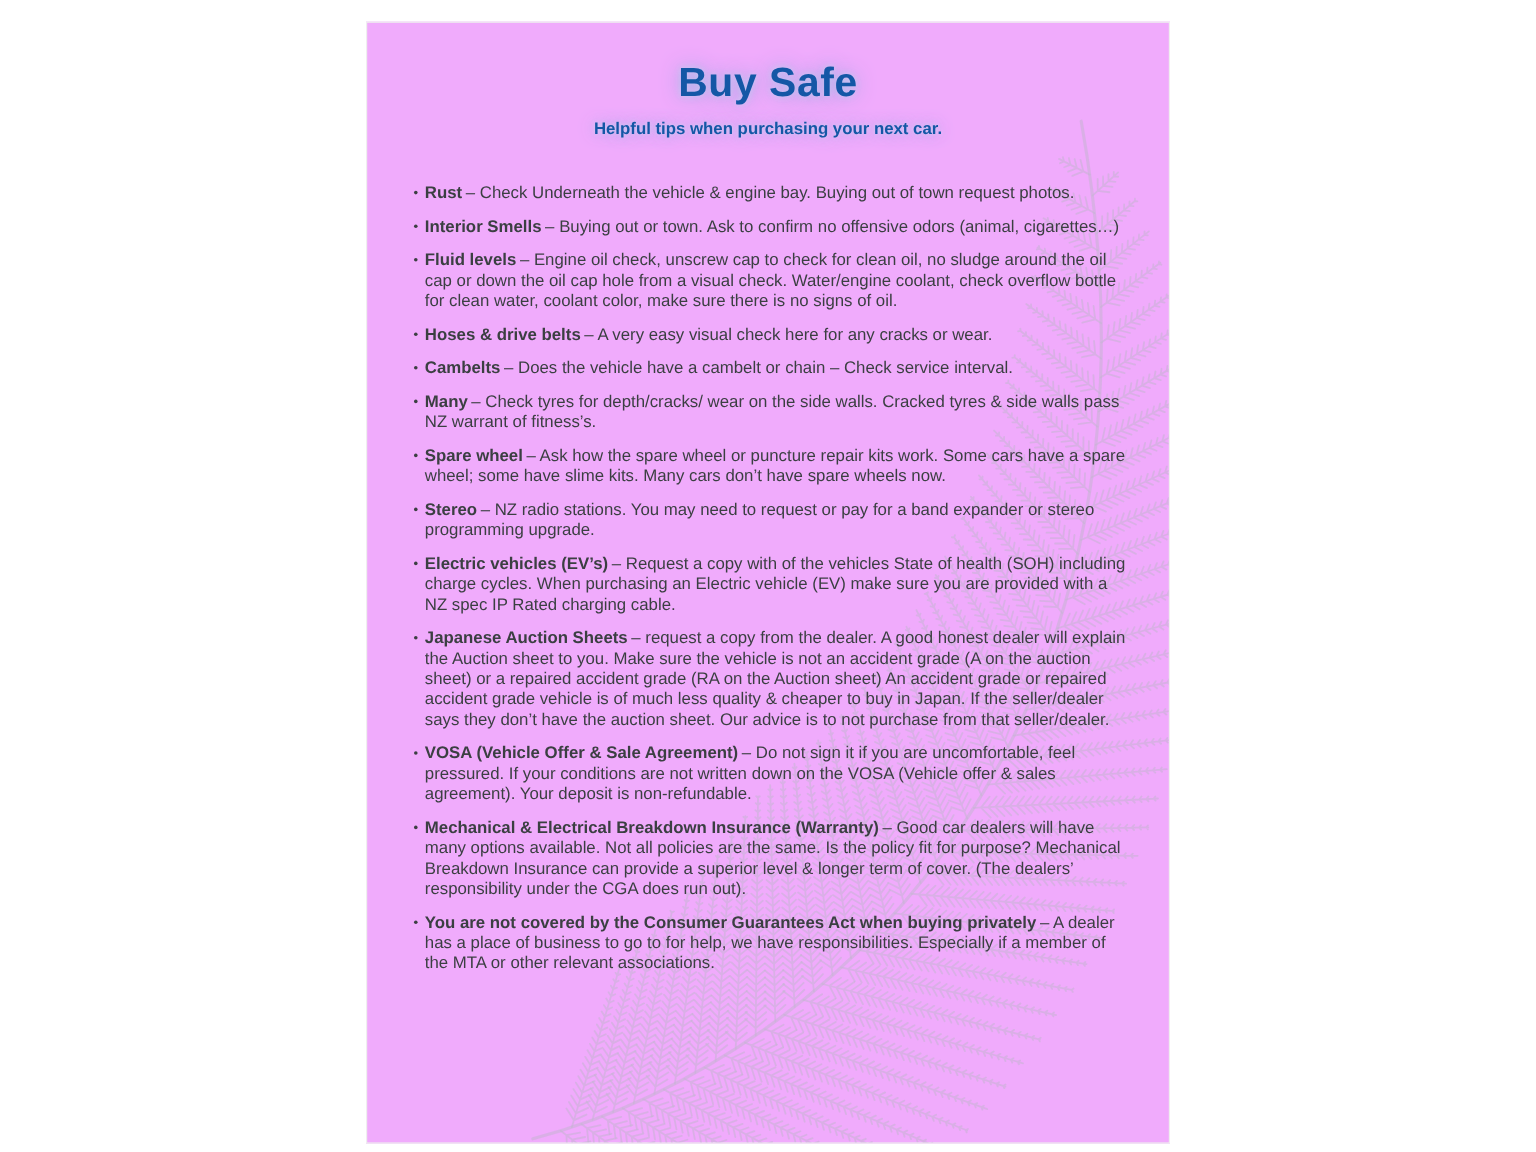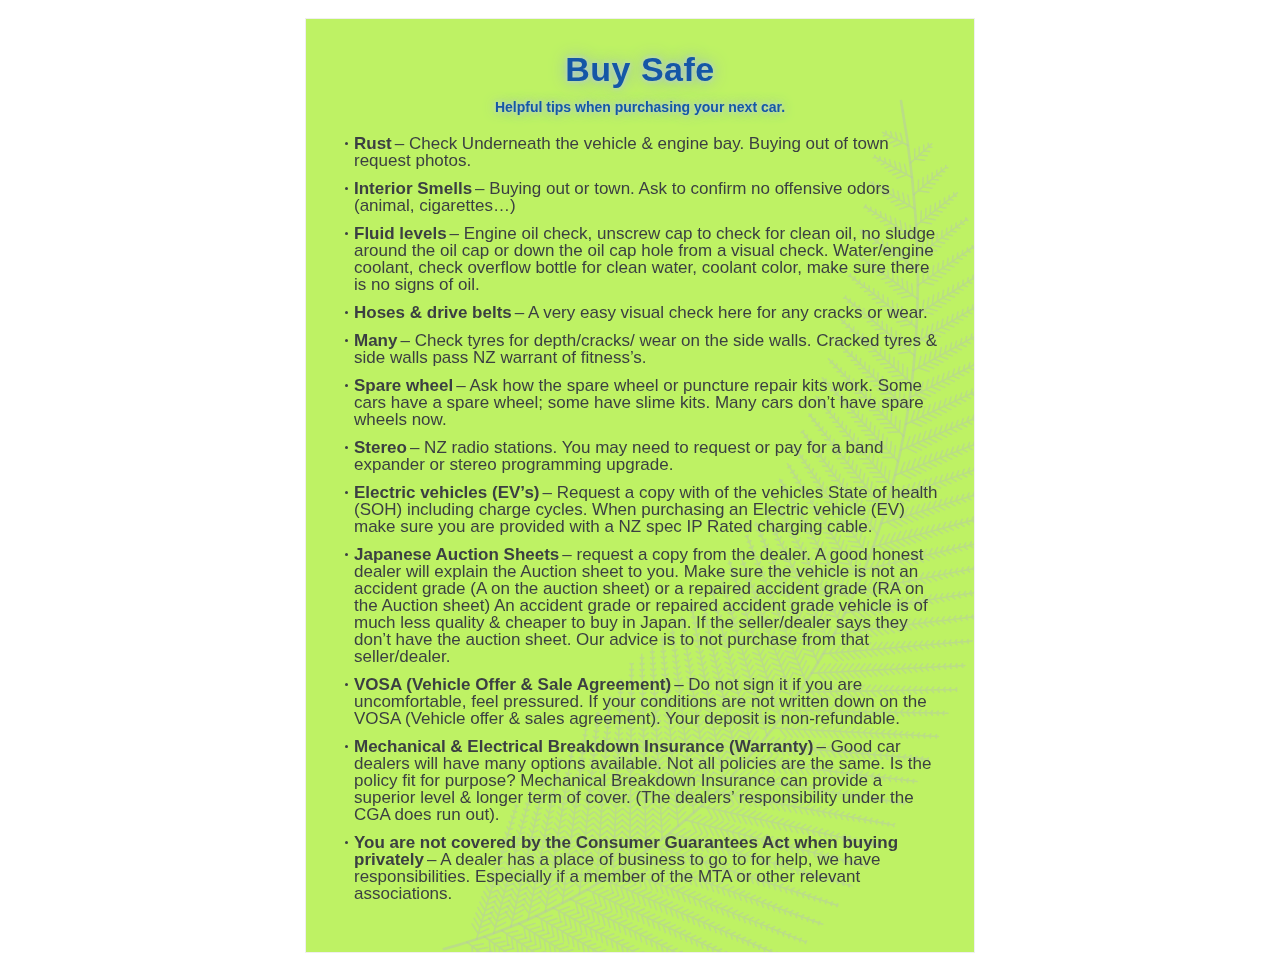--- a/index.html
+++ b/index.html
@@ -1,38 +1,38 @@
 <!DOCTYPE html>
 <html style="--accent: #1457a6; --text: #3b3f42; --fern: #b3bac1;"><head>
 <meta charset="utf-8">
 <style>
   html,body{margin:0;padding:0;background:#ffffff;width:1280px;height:960px;overflow:hidden;}
   body{font-family:"Liberation Sans","DejaVu Sans",sans-serif;}
   .page{
     position:absolute;left:305px;top:18px;width:670px;height:935px;
-    background:#bef264;border:1px solid #efefef;box-sizing:border-box;
+    background:#f0abfc;border:1px solid #efefef;box-sizing:border-box;
     overflow:hidden;
   }
   .fern-wrap{position:absolute;inset:0;pointer-events:none;}
   #fern-svg{position:absolute;left:-305px;top:-18px;width:1280px;height:960px;opacity:.75;}
   #fern-svg path{stroke:var(--fern,#b3bac1);fill:none;stroke-linecap:round;}
   .header{position:relative;text-align:center;margin-top:30px;}
   .title{
     margin:0;font-size:34px;line-height:40px;font-weight:700;letter-spacing:.5px;
     color:var(--accent,#1457a6);
     text-shadow:0 0 16px rgba(140,165,222,.85),0 0 5px rgba(205,218,245,.9);
   }
   .subtitle{
     margin:7px 0 0 0;font-size:14px;line-height:22px;font-weight:700;
     color:var(--accent,#1457a6);
     text-shadow:0 0 12px rgba(150,173,225,.8),0 0 4px rgba(210,222,246,.9);
   }
   ul.tips{
-    position:relative;list-style:none;margin:17px 0 0 0;padding:0 32px 0 48px;
-    color:var(--text,#3b3f42);font-size:17px;line-height:17px;
+    position:relative;list-style:none;margin:34px 0 0 0;padding:0 32px 0 48px;
+    color:var(--text,#3b3f42);font-size:14px;line-height:17px;
   }
   ul.tips li{position:relative;margin:0 0 11px 0;}
   ul.tips li::before{
     content:"";position:absolute;left:-9px;top:7px;width:3.4px;height:3.4px;
     border-radius:50%;background:var(--text,#3b3f42);
   }
   .term{font-weight:700;margin-right:3px;color:var(--text,#3b3f42);}
   .desc{font-weight:400;}
 </style>
 </head>
@@ -134,20 +134,21 @@
   <div class="header">
     <h1 class="title">Buy Safe</h1>
     <h2 class="subtitle">Helpful tips when purchasing your next car.</h2>
   </div>
 
   <ul class="tips">
     <li><span class="term">Rust</span><span class="desc">– Check Underneath the vehicle &amp; engine bay. Buying out of town request photos.</span></li>
     <li><span class="term">Interior Smells</span><span class="desc">– Buying out or town. Ask to confirm no offensive odors (animal, cigarettes…)</span></li>
     <li><span class="term">Fluid levels</span><span class="desc">– Engine oil check, unscrew cap to check for clean oil, no sludge around the oil cap or down the oil cap hole from a visual check. Water/engine coolant, check overflow bottle for clean water, coolant color, make sure there is no signs of oil.</span></li>
     <li><span class="term">Hoses &amp; drive belts</span><span class="desc">– A very easy visual check here for any cracks or wear.</span></li>
+    <li><span class="term">Cambelts</span><span class="desc">– Does the vehicle have a cambelt or chain – Check service interval.</span></li>
     <li><span class="term">Many</span><span class="desc">– Check tyres for depth/cracks/ wear on the side walls. Cracked tyres &amp; side walls pass NZ warrant of fitness’s.</span></li>
     <li><span class="term">Spare wheel</span><span class="desc">– Ask how the spare wheel or puncture repair kits work. Some cars have a spare wheel; some have slime kits. Many cars don’t have spare wheels now.</span></li>
     <li><span class="term">Stereo</span><span class="desc">– NZ radio stations. You may need to request or pay for a band expander or stereo programming upgrade.</span></li>
     <li><span class="term">Electric vehicles (EV’s)</span><span class="desc">– Request a copy with of the vehicles State of health (SOH) including charge cycles. When purchasing an Electric vehicle (EV) make sure you are provided with a NZ spec IP Rated charging cable.</span></li>
     <li><span class="term">Japanese Auction Sheets</span><span class="desc">– request a copy from the dealer. A good honest dealer will explain the Auction sheet to you. Make sure the vehicle is not an accident grade (A on the auction sheet) or a repaired accident grade (RA on the Auction sheet) An accident grade or repaired accident grade vehicle is of much less quality &amp; cheaper to buy in Japan. If the seller/dealer says they don’t have the auction sheet. Our advice is to not purchase from that seller/dealer.</span></li>
     <li><span class="term">VOSA (Vehicle Offer &amp; Sale Agreement)</span><span class="desc">– Do not sign it if you are uncomfortable, feel pressured. If your conditions are not written down on the VOSA (Vehicle offer &amp; sales agreement). Your deposit is non-refundable.</span></li>
     <li><span class="term">Mechanical &amp; Electrical Breakdown Insurance (Warranty)</span><span class="desc">– Good car dealers will have many options available. Not all policies are the same. Is the policy fit for purpose? Mechanical Breakdown Insurance can provide a superior level &amp; longer term of cover.  (The dealers’ responsibility under the CGA does run out).</span></li>
     <li><span class="term">You are not covered by the Consumer Guarantees Act when buying privately</span><span class="desc">– A dealer has a place of business to go to for help, we have responsibilities. Especially if a member of the MTA or other relevant associations.</span></li>
   </ul>
 </div>

